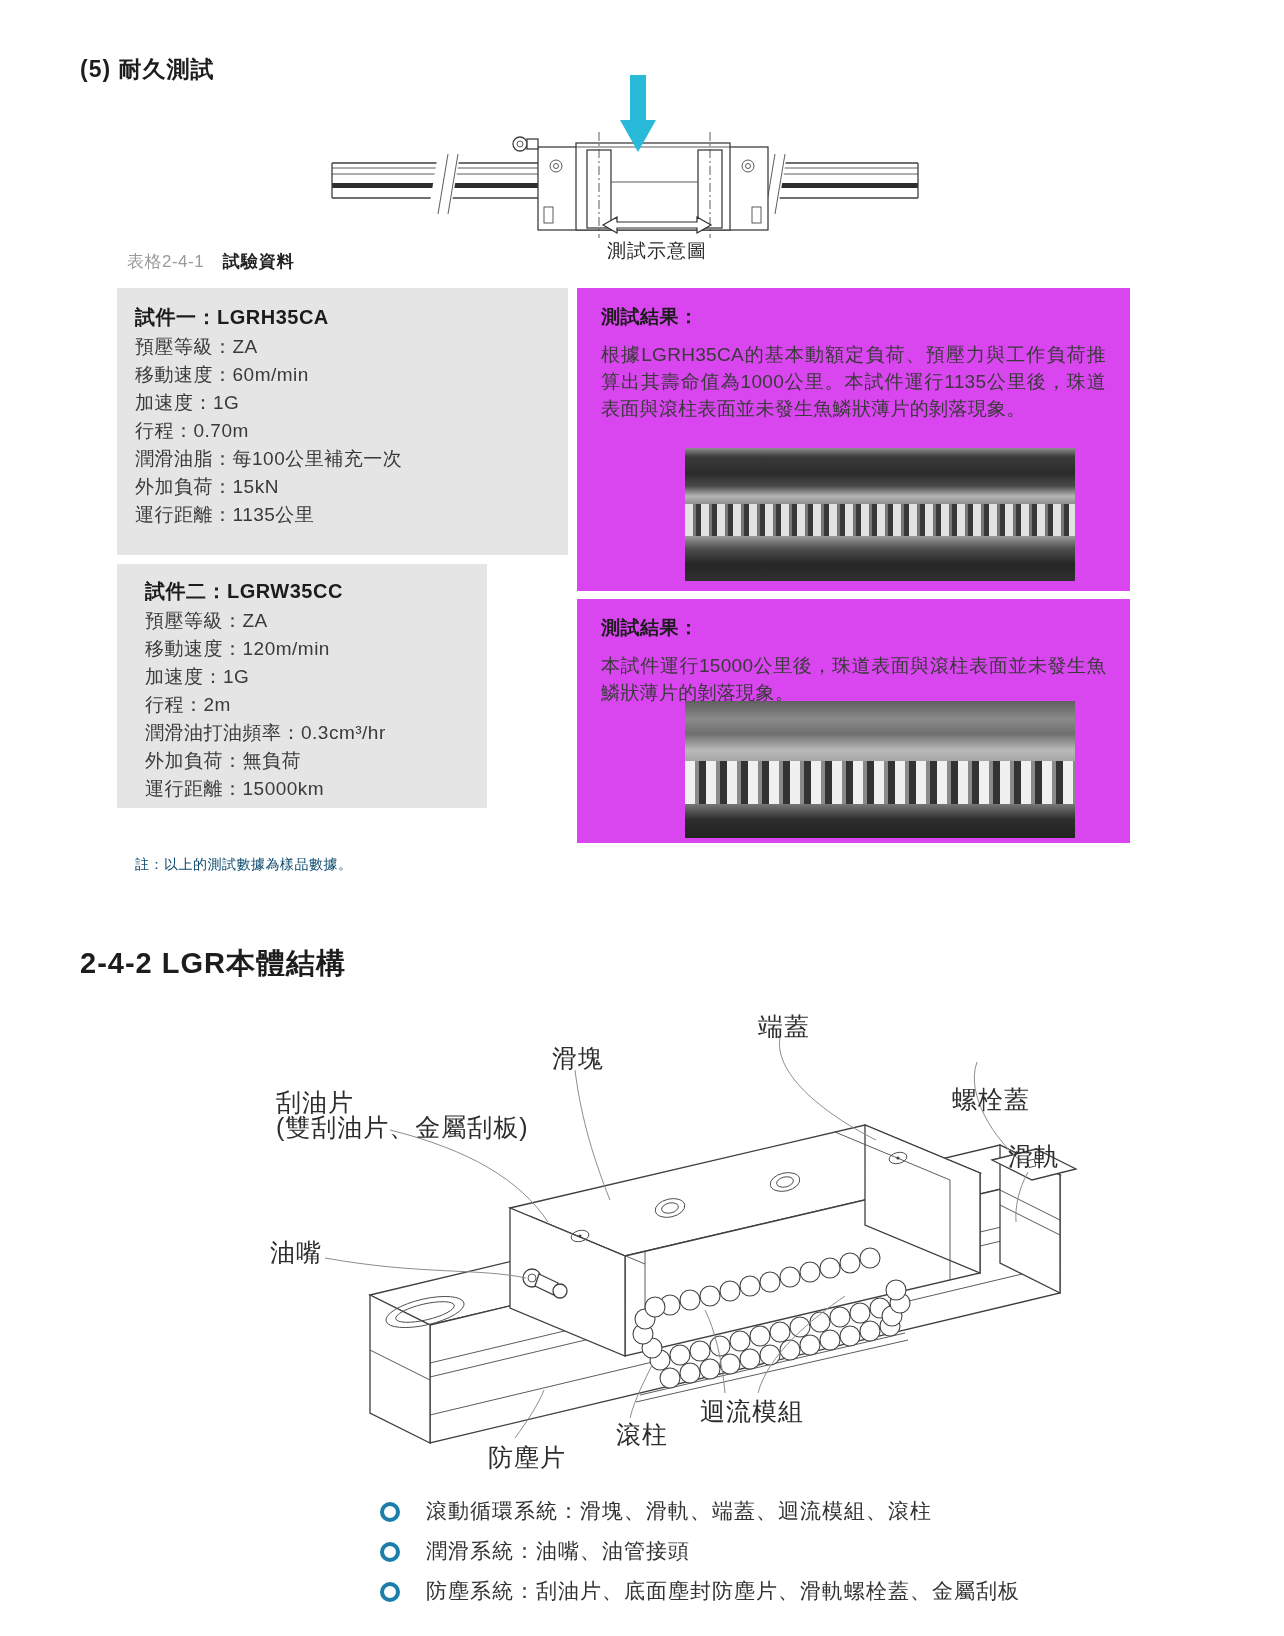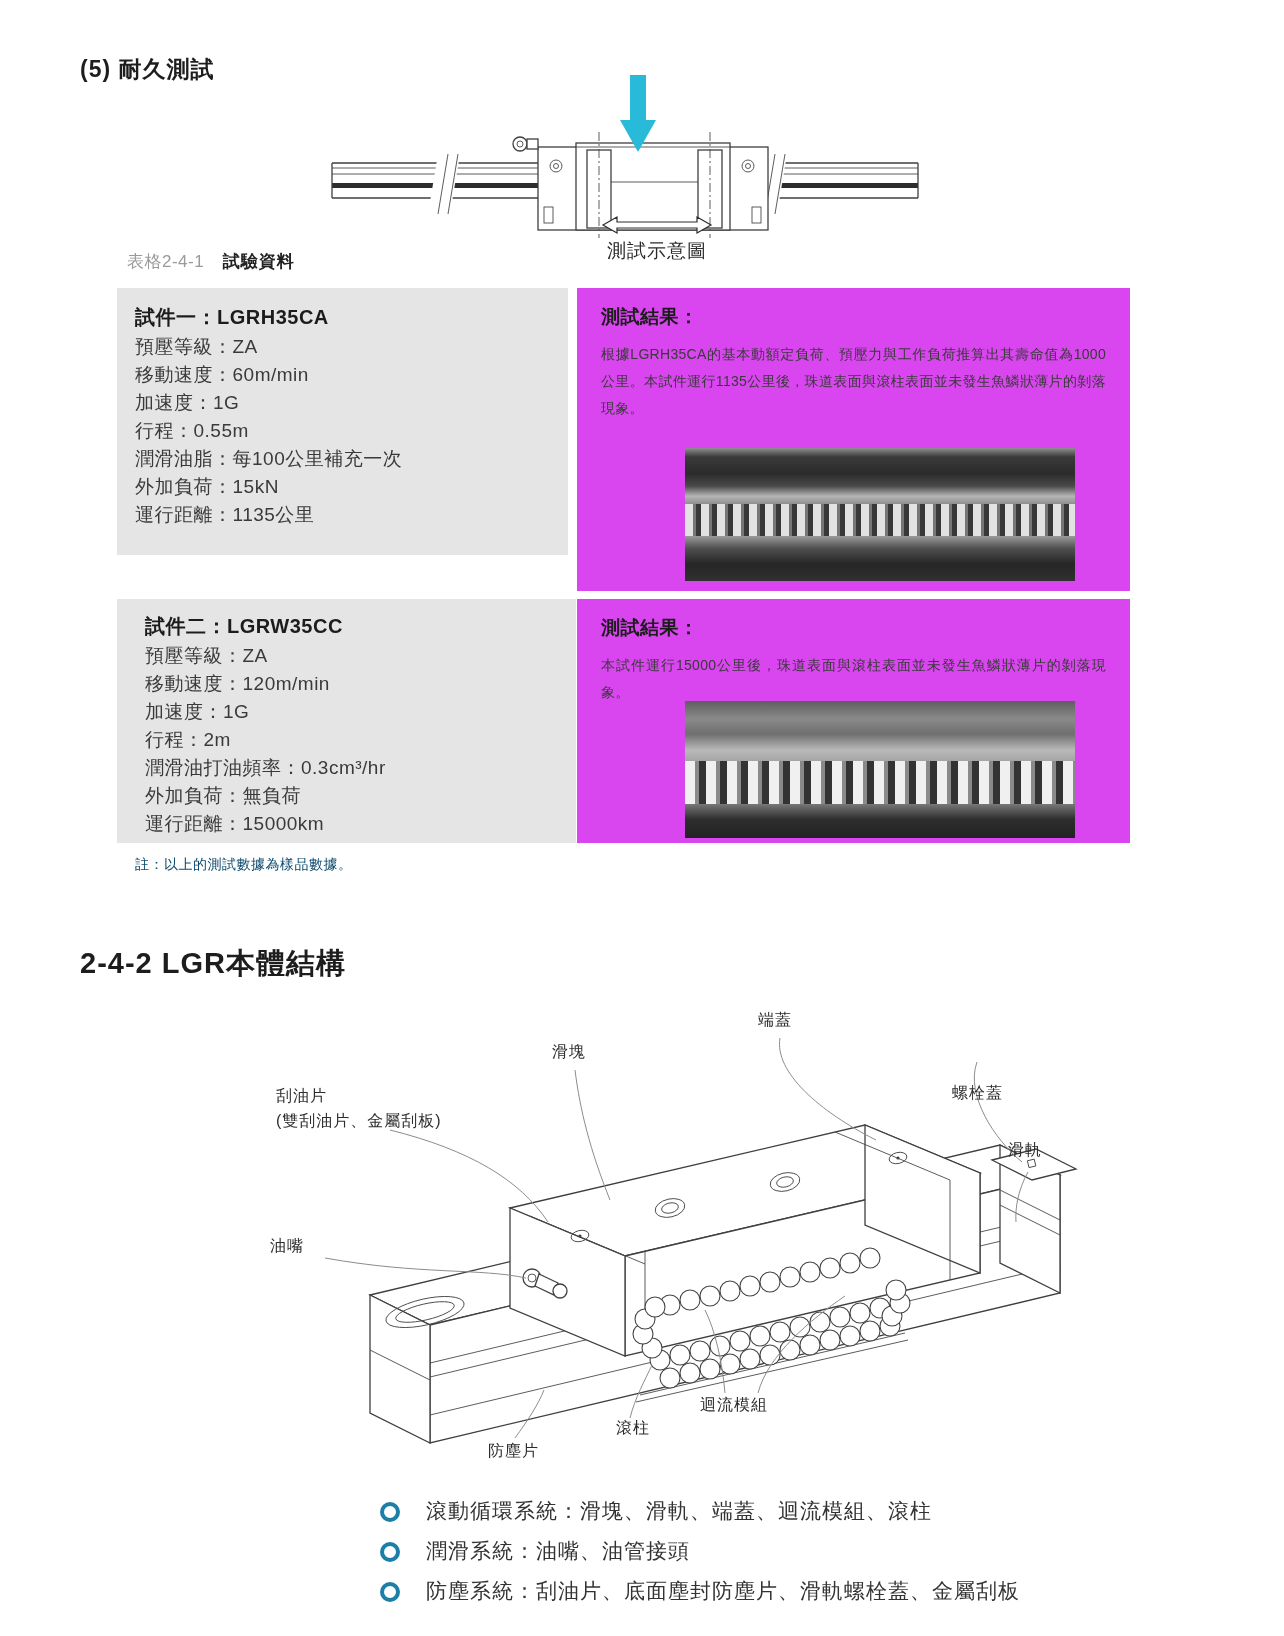--- a/index.html
+++ b/index.html
@@ -10,31 +10,31 @@
   .h2{font-size:29px;font-weight:bold;color:#1d1d1d;letter-spacing:1px;}
   .table-label-gray{font-size:17px;color:#9a9a9a;letter-spacing:.5px;}
   .table-label-bold{font-size:17px;font-weight:bold;color:#222;margin-left:14px;letter-spacing:1px;}
   .caption{font-size:19px;color:#2a2a2a;text-align:center;letter-spacing:1px;}
   .cell{position:absolute;box-sizing:border-box;}
   .cell-left{background:#E5E5E5;padding:14px 18px;}
   .cell-right{background:#d946ef;padding:16px 24px;}
   .spec-title{font-size:20px;font-weight:bold;color:#1c1c1c;line-height:31px;letter-spacing:.5px;}
   .spec-line{font-size:19px;color:#3a3a3a;line-height:28px;letter-spacing:.5px;}
   .result-title{font-size:19px;font-weight:bold;color:#1c1c1c;letter-spacing:.5px;}
-  .result-text{font-size:14px;color:#3a3a3a;line-height:27px;margin-top:11px;text-align:justify;letter-spacing:.3px;}
+  .result-text{font-size:19px;color:#3a3a3a;line-height:27px;margin-top:11px;text-align:justify;letter-spacing:.3px;}
   .photo{position:absolute;left:108px;width:390px;overflow:hidden;background:#555;}
   .ph-top,.ph-rollers,.ph-bottom{width:100%;}
   .p1 .ph-top{height:42%;background:linear-gradient(180deg,#8f8f8f 0%,#3a3a3a 16%,#2b2b2b 46%,#4a4a4a 68%,#b5b5b5 86%,#8f8f8f 100%);}
   .p1 .ph-rollers{height:24%;background:repeating-linear-gradient(90deg,#e2e2e2 0 8px,#777 8px 11px,#383838 11px 16px);}
   .p1 .ph-bottom{height:34%;background:linear-gradient(180deg,#9a9a9a 0%,#4f4f4f 28%,#262626 62%,#303030 100%);}
   .p2 .ph-top{height:44%;background:linear-gradient(180deg,#5f5f5f 0%,#8a8a8a 30%,#6f6f6f 55%,#b9b9b9 82%,#a5a5a5 100%);}
   .p2 .ph-rollers{height:31%;background:repeating-linear-gradient(90deg,#f0f0f0 0 10px,#8a8a8a 10px 14px,#333 14px 21px);}
   .p2 .ph-bottom{height:25%;background:linear-gradient(180deg,#777 0%,#2e2e2e 45%,#222 100%);}
   .note{font-size:14px;color:#0c4a6e;letter-spacing:.5px;}
-  .part-label{position:absolute;font-size:16px;color:#2d2d2d;letter-spacing:1px;white-space:nowrap;}
+  .part-label{position:absolute;font-size:25px;color:#2d2d2d;letter-spacing:1px;white-space:nowrap;}
   .bullet-row{position:absolute;display:flex;align-items:flex-start;}
   .ring{display:inline-block;width:12px;height:12px;border:4px solid #1B7FA8;border-radius:50%;margin-top:4px;flex:0 0 auto;}
   .bullet-text{font-size:21px;color:#333;margin-left:26px;letter-spacing:1px;line-height:26px;}
   svg{position:absolute;overflow:visible;}
   .ln{stroke:#3f3f3f;stroke-width:1.3;fill:none;}
   .lnw{stroke:#3f3f3f;stroke-width:1.3;fill:#ffffff;}
   .thin{stroke:#4a4a4a;stroke-width:.9;fill:none;}
   .leader{stroke:#8c8c8c;stroke-width:1;fill:none;}
   .roller{fill:#ffffff;stroke:#444;stroke-width:1.1;}
 </style>
@@ -103,37 +103,37 @@
   <div class="abs" style="left:127px;top:250px;">
     <span class="table-label-gray">表格2-4-1</span>
     <span class="table-label-bold">試驗資料</span>
   </div>
 
   <div class="cell cell-left" style="left:117px;top:288px;width:451px;height:267px;">
     <div class="spec-title">試件一：LGRH35CA</div>
     <div class="spec-line">預壓等級：ZA</div>
     <div class="spec-line">移動速度：60m/min</div>
     <div class="spec-line">加速度：1G</div>
-    <div class="spec-line">行程：0.55m</div>
+    <div class="spec-line">行程：0.70m</div>
     <div class="spec-line">潤滑油脂：每100公里補充一次</div>
     <div class="spec-line">外加負荷：15kN</div>
     <div class="spec-line">運行距離：1135公里</div>
   </div>
 
   <div class="cell cell-right" style="left:577px;top:288px;width:553px;height:303px;">
     <div class="result-title">測試結果：</div>
     <div class="result-text">根據LGRH35CA的基本動額定負荷、預壓力與工作負荷推算出其壽命值為1000公里。本試件運行1135公里後，珠道表面與滾柱表面並未發生魚鱗狀薄片的剝落現象。</div>
     <div class="photo p1" style="top:160px;height:133px;">
       <div class="ph-top"></div>
       <div class="ph-rollers"></div>
       <div class="ph-bottom"></div>
     </div>
   </div>
 
-  <div class="cell cell-left" style="left:117px;top:599px;width:459px;height:244px;padding-top:12px;padding-left:28px;">
+  <div class="cell cell-left" style="left:117px;top:564px;width:370px;height:244px;padding-top:12px;padding-left:28px;">
     <div class="spec-title">試件二：LGRW35CC</div>
     <div class="spec-line">預壓等級：ZA</div>
     <div class="spec-line">移動速度：120m/min</div>
     <div class="spec-line">加速度：1G</div>
     <div class="spec-line">行程：2m</div>
     <div class="spec-line">潤滑油打油頻率：0.3cm³/hr</div>
     <div class="spec-line">外加負荷：無負荷</div>
     <div class="spec-line">運行距離：15000km</div>
   </div>
 

